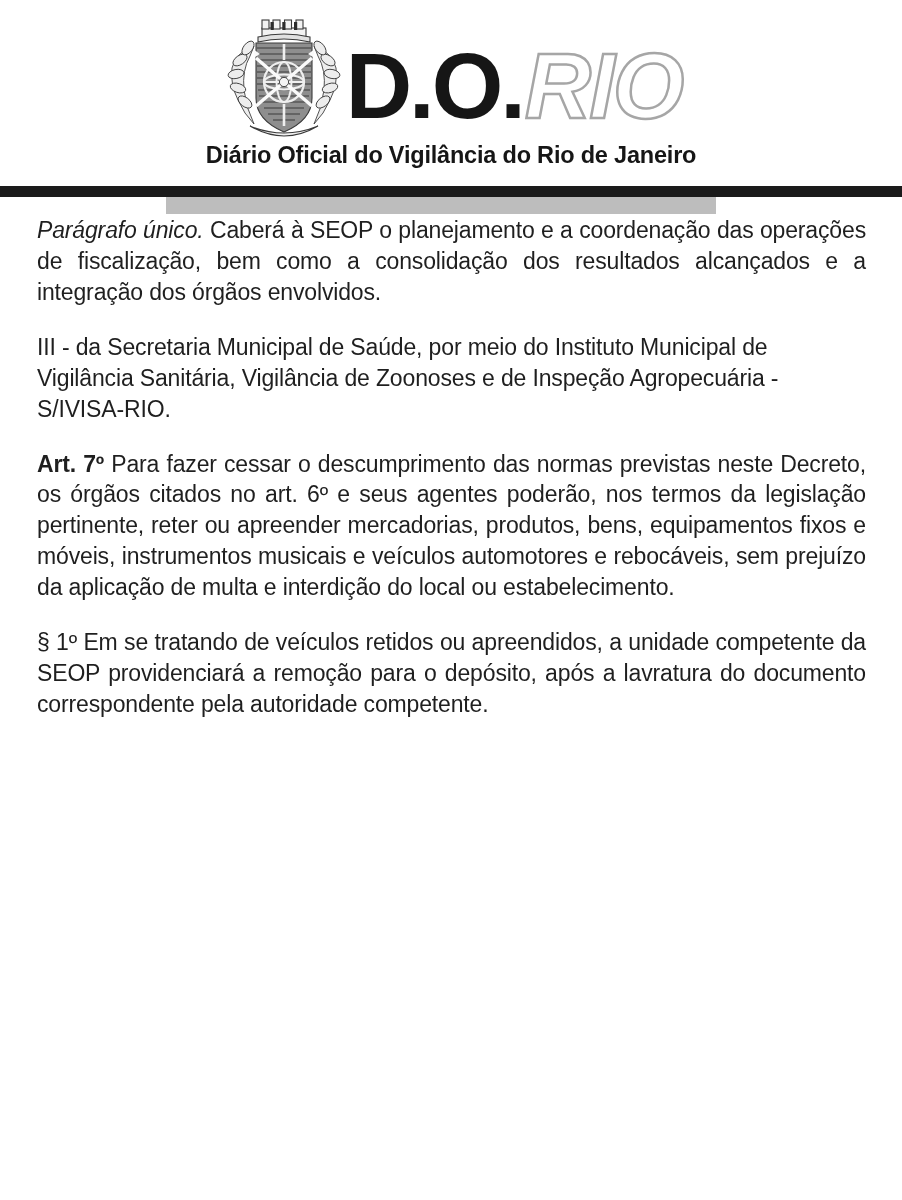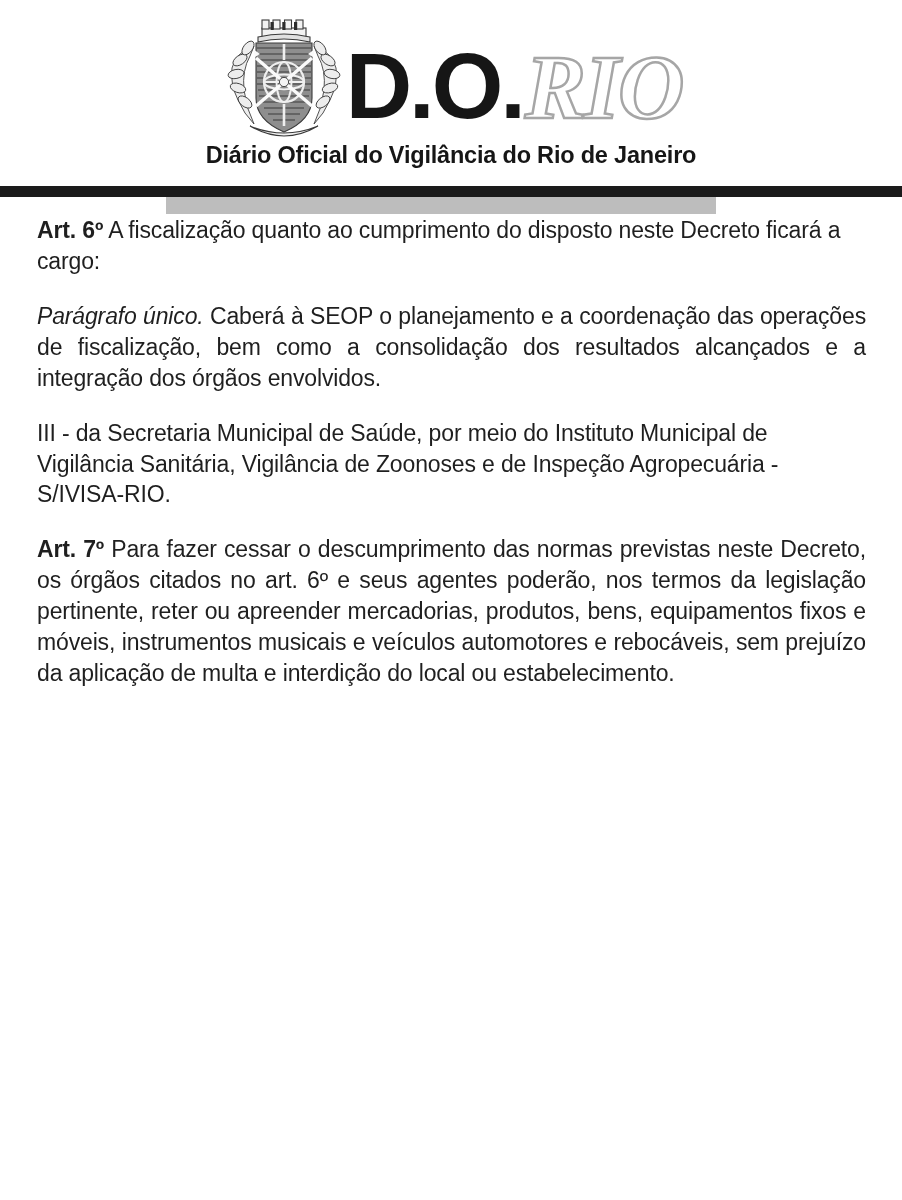--- a/index.html
+++ b/index.html
@@ -56,21 +56,21 @@
     font-family: "Liberation Sans", sans-serif;
   }
   .wordmark .rio {
     font-size: 92px;
     font-weight: bold;
     font-style: italic;
     letter-spacing: -2px;
     margin-left: 2px;
     color: transparent;
     -webkit-text-stroke: 2.5px #a6a6a6;
-    font-family: Liberation Serif, serif;
+    font-family: Liberation Sans, sans-serif;
   }
   .subtitle {
     font-size: 23.5px;
     font-weight: bold;
     letter-spacing: -0.2px;
     color: #161616;
     margin-top: -4px;
     white-space: nowrap;
   }
 
@@ -203,17 +203,17 @@
 
     <div class="subtitle">Diário Oficial do Vigilância do Rio de Janeiro</div>
   </div>
 
   <div class="rule-black"></div>
   <div class="rule-gray"></div>
 </header>
 
 <main class="content">
 
-<p class="para left"><span class="lead-bold">Art. 6º</span><span> A fiscalização quanto ao cumprimento do disposto neste Decreto ficará a cargo:</span></p>
     <p class="para justify"><span class="lead-italic">Parágrafo único.</span><span> Caberá à SEOP o planejamento e a coordenação das operações de fiscalização, bem como a consolidação dos resultados alcançados e a integração dos órgãos envolvidos.</span></p>
     <p class="para left"><span>III - da Secretaria Municipal de Saúde, por meio do Instituto Municipal de Vigilância Sanitária, Vigilância de Zoonoses e de Inspeção Agropecuária - S/IVISA-RIO.</span></p>
     <p class="para justify"><span class="lead-bold">Art. 7º</span><span> Para fazer cessar o descumprimento das normas previstas neste Decreto, os órgãos citados no art. 6º e seus agentes poderão, nos termos da legislação pertinente, reter ou apreender mercadorias, produtos, bens, equipamentos fixos e móveis, instrumentos musicais e veículos automotores e rebocáveis, sem prejuízo da aplicação de multa e interdição do local ou estabelecimento.</span></p>
+    <p class="para justify"><span>§ 1º Em se tratando de veículos retidos ou apreendidos, a unidade competente da SEOP providenciará a remoção para o depósito, após a lavratura do documento correspondente pela autoridade competente.</span></p>
   </main>
 
 </body></html>

